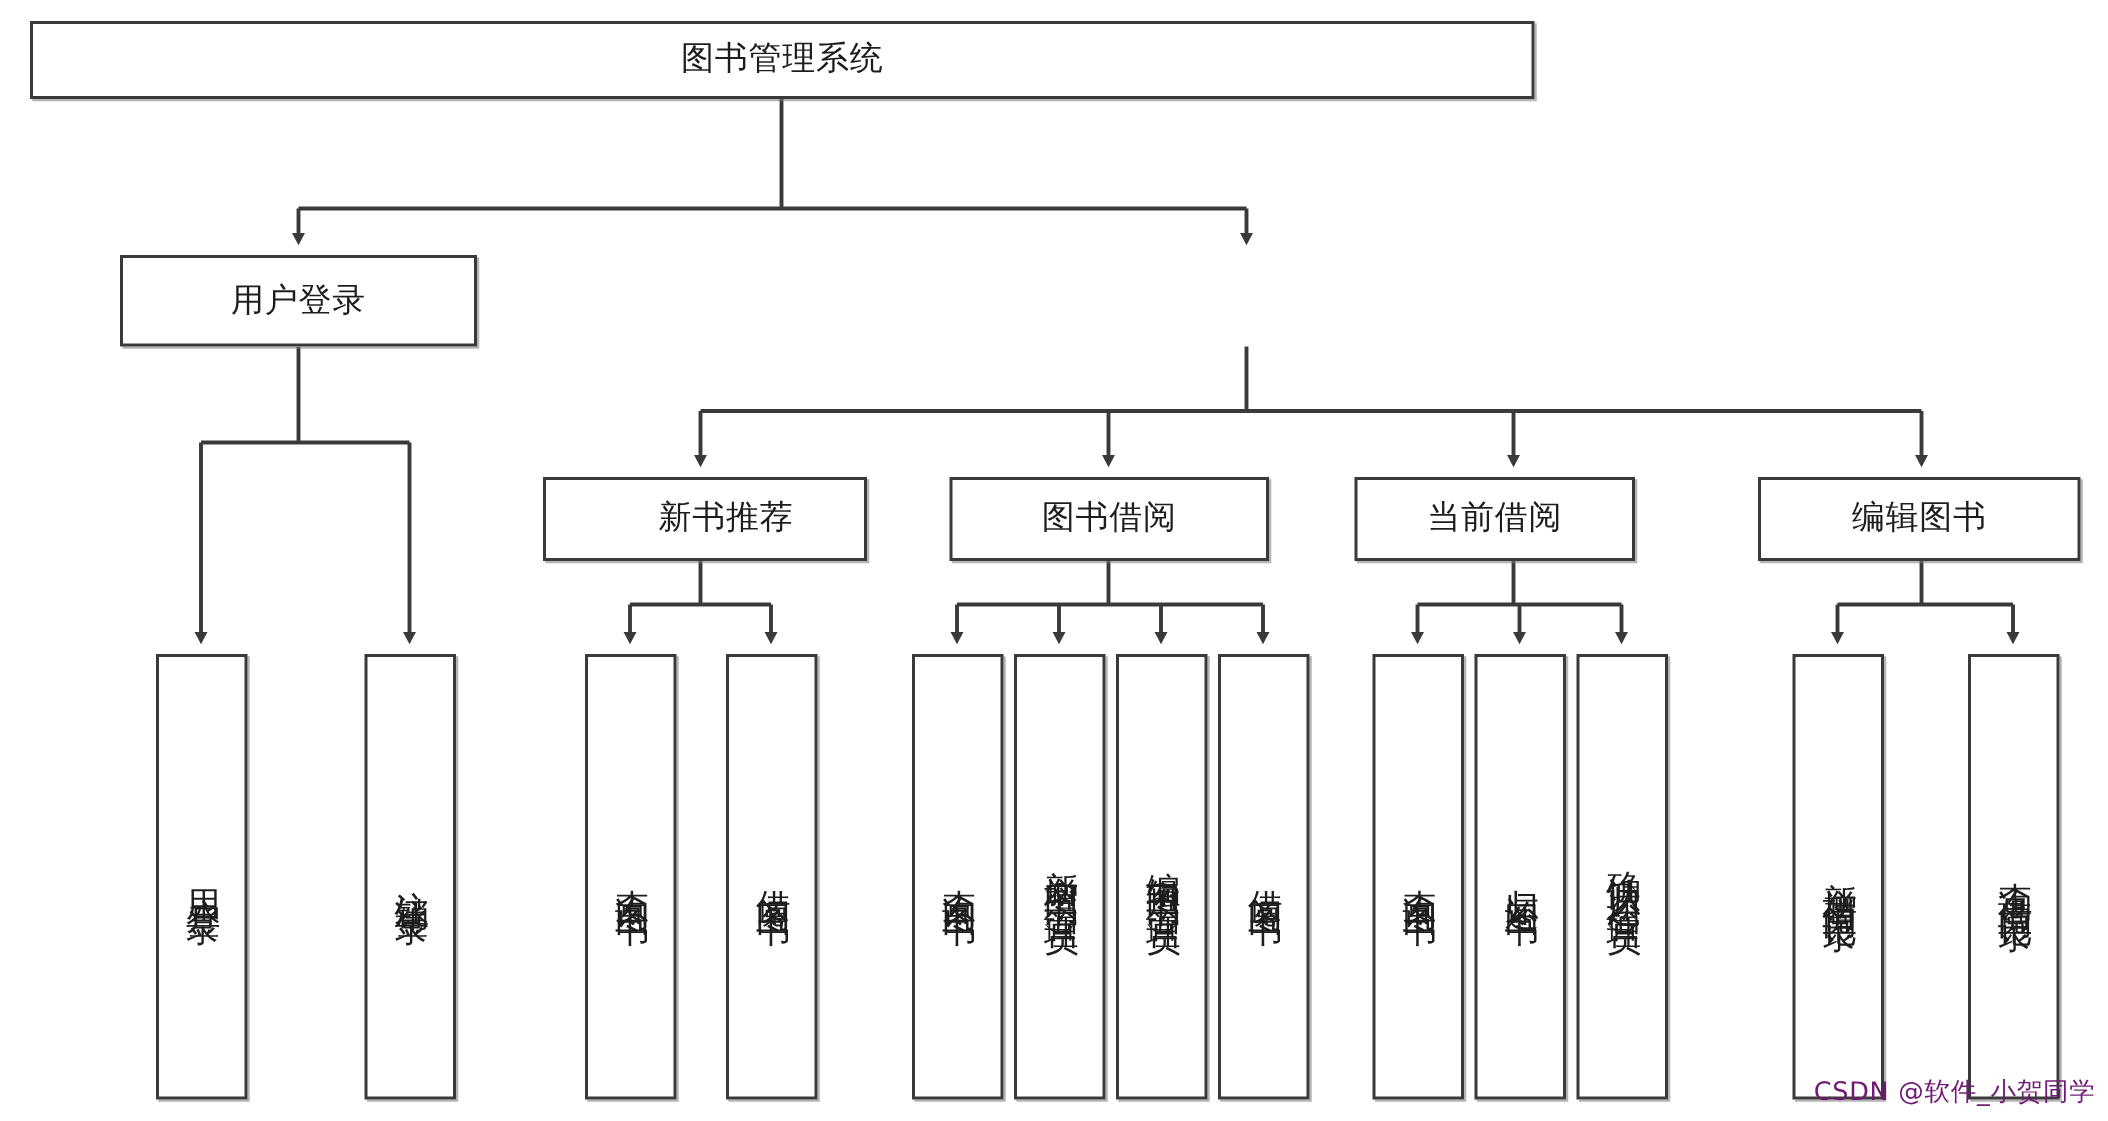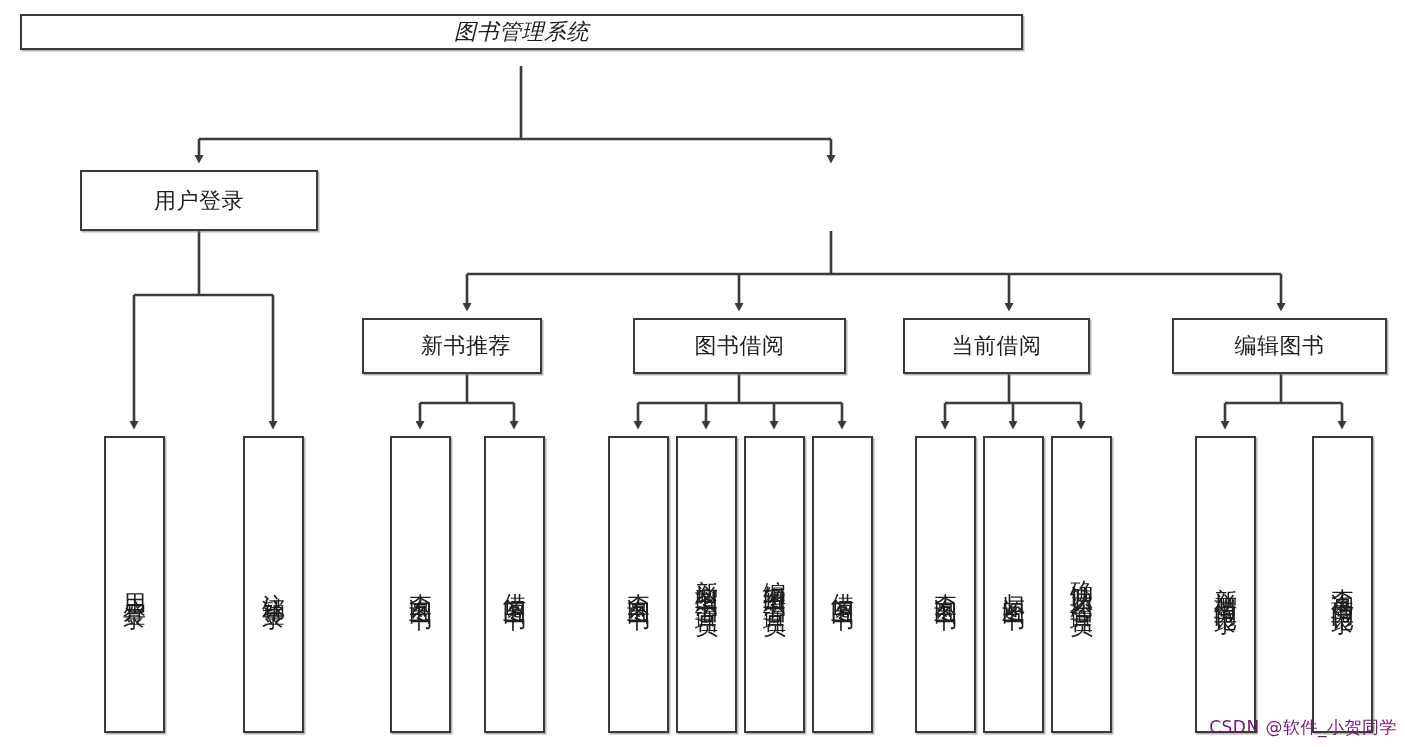--- a/index.html
+++ b/index.html
@@ -118,30 +118,30 @@
       <path d="M1013,403 L1013,425" marker-end="url(#arrowhead)"></path>
       <path d="M1081,403 L1081,425" marker-end="url(#arrowhead)"></path>
 
       <path d="M1281,374 L1281,403"></path>
       <path d="M1225,403 L1342,403"></path>
       <path d="M1225,403 L1225,425" marker-end="url(#arrowhead)"></path>
       <path d="M1342,403 L1342,425" marker-end="url(#arrowhead)"></path>
     </g>
   </svg>
 
-  <div class="node horizontal" style="left:20px; top:14px; width:1003px; height:36px;font-style:italic;">
+  <div class="node horizontal" style="left:20px; top:14px; width:1003px; height:52px;">
     <span class="label">图书管理系统</span>
   </div>
 
   <div class="node horizontal" style="left:80px; top:170px; width:238px; height:61px;">
     <span class="label">用户登录</span>
   </div>
 
 
-  <div class="node horizontal" style="left:362px; top:318px; width:180px; height:56px;padding-left:28px;">
+  <div class="node horizontal" style="left:362px; top:318px; width:216px; height:56px;padding-left:28px;">
     <span class="label">新书推荐</span>
   </div>
 
   <div class="node horizontal" style="left:633px; top:318px; width:213px; height:56px;">
     <span class="label">图书借阅</span>
   </div>
 
   <div class="node horizontal" style="left:903px; top:318px; width:187px; height:56px;">
     <span class="label">当前借阅</span>
   </div>

